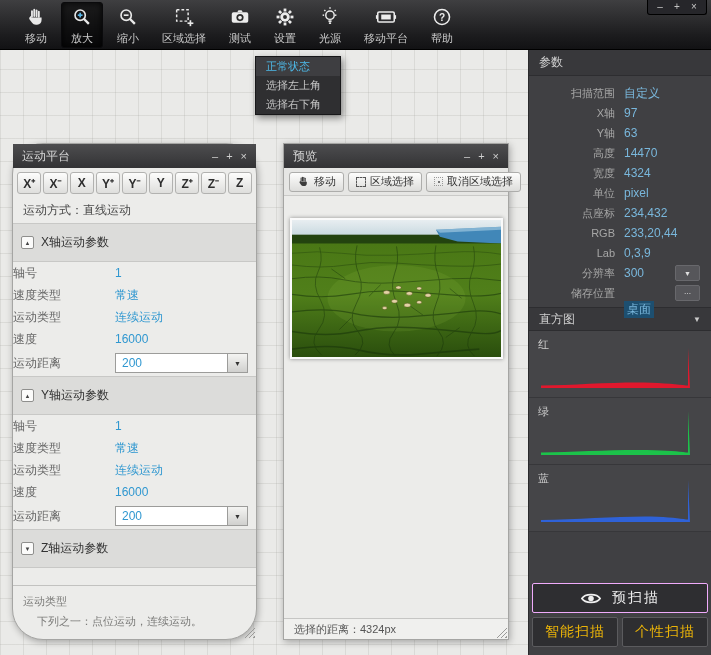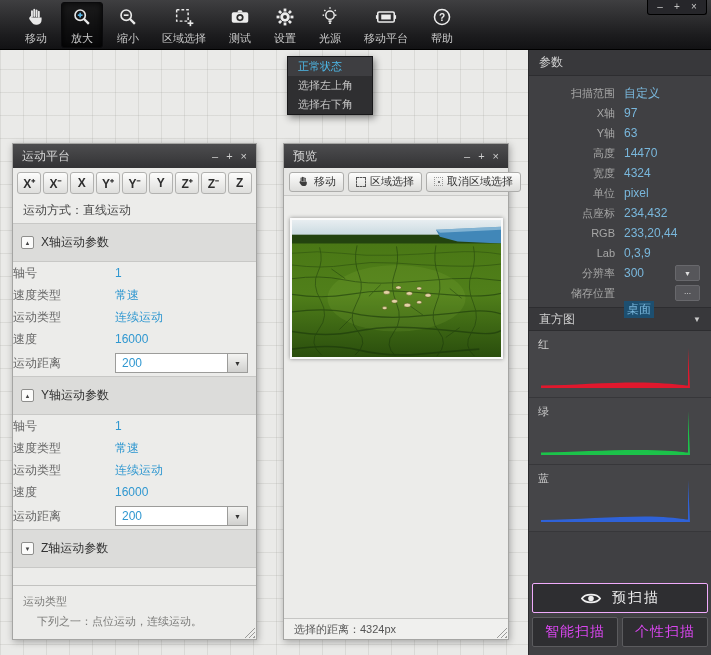--- a/index.html
+++ b/index.html
@@ -22,34 +22,34 @@
   .tb-icon { height:26px; display:flex; align-items:center; justify-content:center; }
   .tb-label { font-size:11px; color:#c9c9c9; white-space:nowrap; }
 
   .win-controls { position:absolute; top:0; right:4px; display:flex; gap:3px;
                   background:#26262a; border:1px solid #000; border-top:none;
                   border-radius:0 0 3px 3px; padding:1px 5px 2px; z-index:6; }
   .win-controls span { width:14px; text-align:center; font-size:10px; color:#c4c4c4; cursor:pointer; }
 
   
   .menu { position:absolute; left:255px; top:56px; width:86px; background:#2f2f31;
-          border:1px solid #18181a; box-shadow:2px 3px 7px rgba(0,0,0,.45); z-index:5;margin-left:32px; }
+          border:1px solid #18181a; box-shadow:2px 3px 7px rgba(0,0,0,.45); z-index:5; }
   .menu-item { height:19px; display:flex; align-items:center; padding:0 10px;
                font-size:11px; color:#c6c6c6; cursor:pointer; }
   .menu-item.selected { background:#3e3e41; color:#4db9e8; }
 
   
   .panel { position:absolute; display:flex; flex-direction:column; background:#ececea;
            border:1px solid #a5a5a3; box-shadow:1px 2px 7px rgba(0,0,0,.3); }
   .panel-title { background:linear-gradient(#4d4d4f,#333335); color:#d6d6d6; font-size:12px;
                  display:flex; align-items:center; padding:0 9px; height:24px; flex:0 0 24px; }
   .pt-controls { margin-left:auto; display:flex; gap:8px; color:#cfcfcf; font-size:11px; }
   .pt-controls span { cursor:pointer; }
 
-  .motion-panel { left:12px; top:143px; width:245px; height:497px; }
+  .motion-panel { left:12px; top:143px; width:245px; height:497px;border-radius:31px; }
   .axis-row { flex:0 0 30px; display:flex; align-items:center; padding:0 4px; gap:2px; }
   .axis-btn { flex:1; height:22px; background:linear-gradient(#fdfdfc,#dededc);
               border:1px solid #b2b2b0; border-radius:3px; font-size:12px; font-weight:bold;
               color:#2e2e2e; display:flex; align-items:center; justify-content:center; cursor:pointer; }
   .mode-row { flex:0 0 25px; padding:0 10px; font-size:12px; color:#4a4a4a;
               display:flex; align-items:center; }
   .sec-head { flex:0 0 22px; background:#dcdcda; border-top:1px solid #c8c8c6;
               border-bottom:1px solid #c8c8c6; display:flex; align-items:center;
               padding:10px 8px; gap:7px; font-size:12px; color:#333; cursor:pointer; }
   .state-box { width:13px; height:13px; background:#fbfbfa; border:1px solid #8f8f8d;
@@ -112,21 +112,21 @@
   .h-box { height:67px; background:#454548; border-bottom:1px solid #37373a; position:relative; }
   .h-label { position:absolute; left:9px; top:6px; font-size:11px; color:#cccccc; }
   .h-curve { position:absolute; left:0; bottom:3px; width:181px; height:54px; }
   .prescan-btn { position:absolute; left:3px; right:3px; top:533px; height:30px;
                  background:#2e2e31; border:1px solid #f0abfc; border-radius:2px;
                  display:flex; align-items:center; justify-content:center; gap:10px;
                  color:#ededed; font-size:14px; letter-spacing:2px; cursor:pointer; }
   .scan-row { position:absolute; left:3px; right:3px; top:567px; height:30px;
               display:flex; gap:4px; }
   .scan-row button { flex:1; background:#2e2e31; border:1px solid #5b5b5e; border-radius:2px;
-                     color:#d946ef; font-size:14px; letter-spacing:1px; cursor:pointer;
+                     color:#eab308; font-size:14px; letter-spacing:1px; cursor:pointer;
                      font-family:inherit; }
 </style>
 </head>
 <body>
 
 <div class="app">
 
   <div class="toolbar">
 
     <div class="tb-item">

